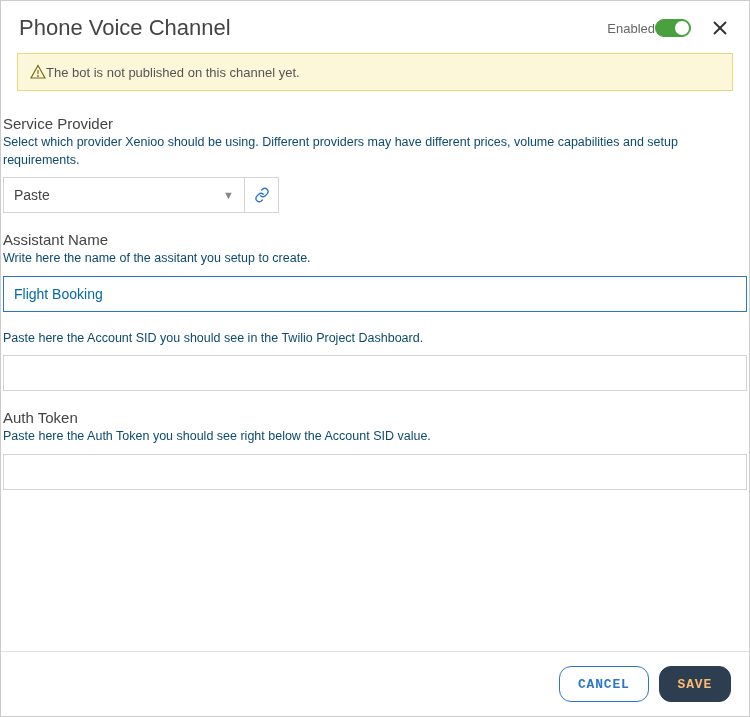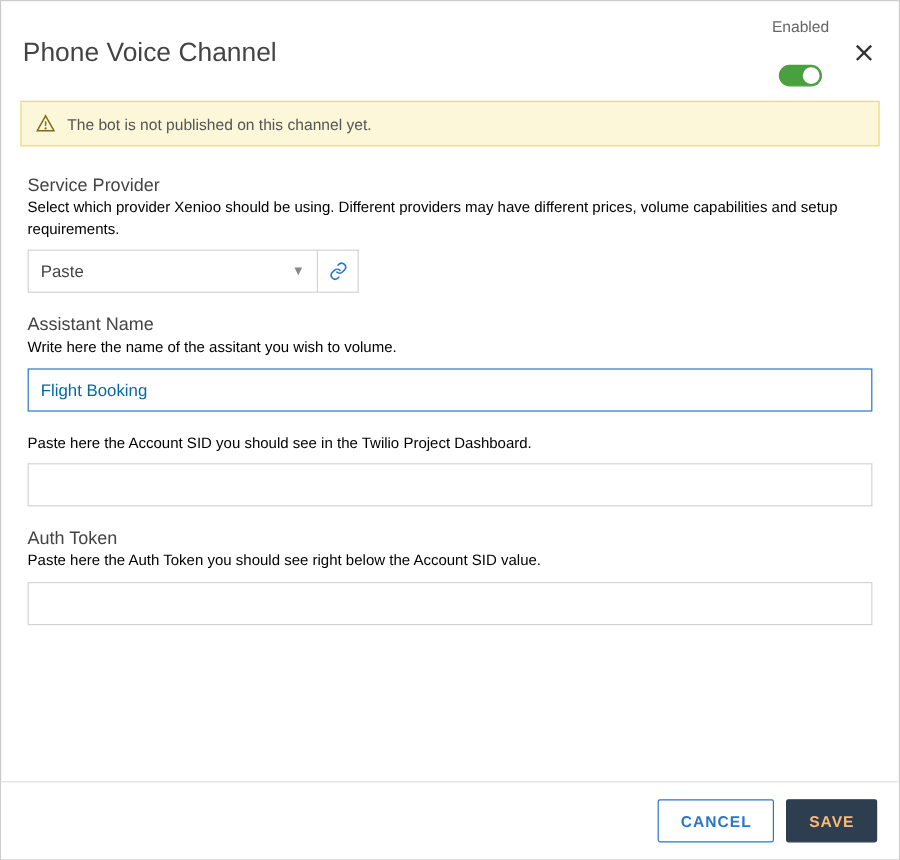--- a/index.html
+++ b/index.html
@@ -8,50 +8,50 @@
     width: 750px; height: 717px; border: 1px solid #ccc; background: #fff;
     position: relative; display: flex; flex-direction: column;
   }
   .header {
     display: flex; align-items: center; justify-content: space-between;
     padding: 14px 18px 12px 18px;
     border-radius: 11px;
   }
   .title { font-size: 22px; font-weight: 400; color: #444; }
   .header-right { display: flex; align-items: center; gap: 18px; }
-  .enabled-wrap { display: flex; align-items: center; gap: 24px; color: #666; font-size: 13px; flex-direction: column; }
+  .enabled-wrap { display: flex; align-items: center; gap: 0; color: #666; font-size: 13px; }
   .toggle {
     width: 36px; height: 18px; background: #4aa03f; border-radius: 10px;
     position: relative; cursor: pointer; border: 1px solid #4aa03f;
   }
   .toggle .knob {
     position: absolute; right: 1px; top: 1px; width: 14px; height: 14px;
     background: #fff; border-radius: 50%;
   }
   .close-x {
     width: 22px; height: 22px; display: flex; align-items: center; justify-content: center;
     cursor: pointer; color: #333;
   }
   .banner {
     margin: 0 16px 10px 16px; background: #fdf7d9; border: 1px solid #e8d97a;
-    padding: 10px 12px; display: flex; align-items: center; gap: 10px;
+    padding: 10px 12px; display: flex; align-items: center; 
     color: #555; font-size: 13px;
   }
   .tabbar {
     margin: 0 16px; border-bottom: 1px solid #dcdcdc; display: flex;
   }
   .tab {
     padding: 8px 14px; font-size: 14px; color: #3a6a9a; border: 1px solid #dcdcdc;
     border-bottom: none; background: #f0f0f0; border-radius: 2px 2px 0 0;
     position: relative; top: 1px; cursor: pointer;
   }
-  .body { padding: 14px 22px; flex: 1; overflow: auto; }
+  .body { padding: 14px 2px; flex: 1; overflow: auto; }
   .field-block { margin-bottom: 18px; }
   .field-label { font-size: 15px; color: #444; margin-bottom: 2px; }
-  .field-desc { font-size: 12.5px; color: #000000; margin-bottom: 8px; line-height: 1.4; }
+  .field-desc { font-size: 12.5px; color: #0c4a6e; margin-bottom: 8px; line-height: 1.4; }
   .select-row { display: flex; align-items: stretch; }
   .select-box {
     display: flex; align-items: center; justify-content: space-between;
     width: 242px; height: 36px; border: 1px solid #d4d4d4;
     padding: 0 10px; font-size: 14px; color: #444; cursor: pointer;
     background: #fff;
   }
   .chev { color: #888; font-size: 11px; }
   .link-btn {
     width: 34px; height: 36px; border: 1px solid #d4d4d4; border-left: none;
@@ -63,21 +63,22 @@
     font-size: 14px; color: #0369a1; outline: none; font-family: inherit;
   }
   .text-input.focused { border: 1px solid #2a76c9; }
   .footer {
     border-top: 1px solid #e2e2e2; padding: 14px 18px;
     display: flex; justify-content: flex-end; gap: 10px; background: #fff;
   }
   .btn {
     height: 36px; padding: 0 18px; font-size: 13px; letter-spacing: 0.8px;
     font-weight: 600; cursor: pointer; display: flex; align-items: center;
-    border-radius: 2px;
+    border-radius: 12px;
+    font-family: Liberation Mono, monospace;
   }
   .btn-cancel { border: 1px solid #2a76c9; background: #fff; color: #2a76c9; }
   .btn-save { border: 1px solid #2c3e50; background: #2c3e50; color: #fdba74; text-align: center; }
   svg { display: block; }
 </style>
 </head>
 <body>
 
 <div class="modal">
 
@@ -123,21 +124,21 @@
           <svg width="16" height="16" viewBox="0 0 24 24" fill="none" stroke="#2a76c9" stroke-width="2" stroke-linecap="round">
             <path d="M10 13a5 5 0 0 0 7 0l3-3a5 5 0 0 0-7-7l-1.5 1.5"></path>
             <path d="M14 11a5 5 0 0 0-7 0l-3 3a5 5 0 0 0 7 7l1.5-1.5"></path>
           </svg>
         </div>
       </div>
     </div>
 
     <div class="field-block">
       <div class="field-label">Assistant Name</div>
-      <div class="field-desc">Write here the name of the assitant you wish to volume.</div>
+      <div class="field-desc">Write here the name of the assitant you setup to create.</div>
       <input type="text" class="text-input focused" value="Flight Booking" style="">
     </div>
 
     <div class="field-block">
       <div class="field-desc">Paste here the Account SID you should see in the Twilio Project Dashboard.</div>
       <input type="text" class="text-input" value="" style="">
     </div>
 
     <div class="field-block">
       <div class="field-label">Auth Token</div>

